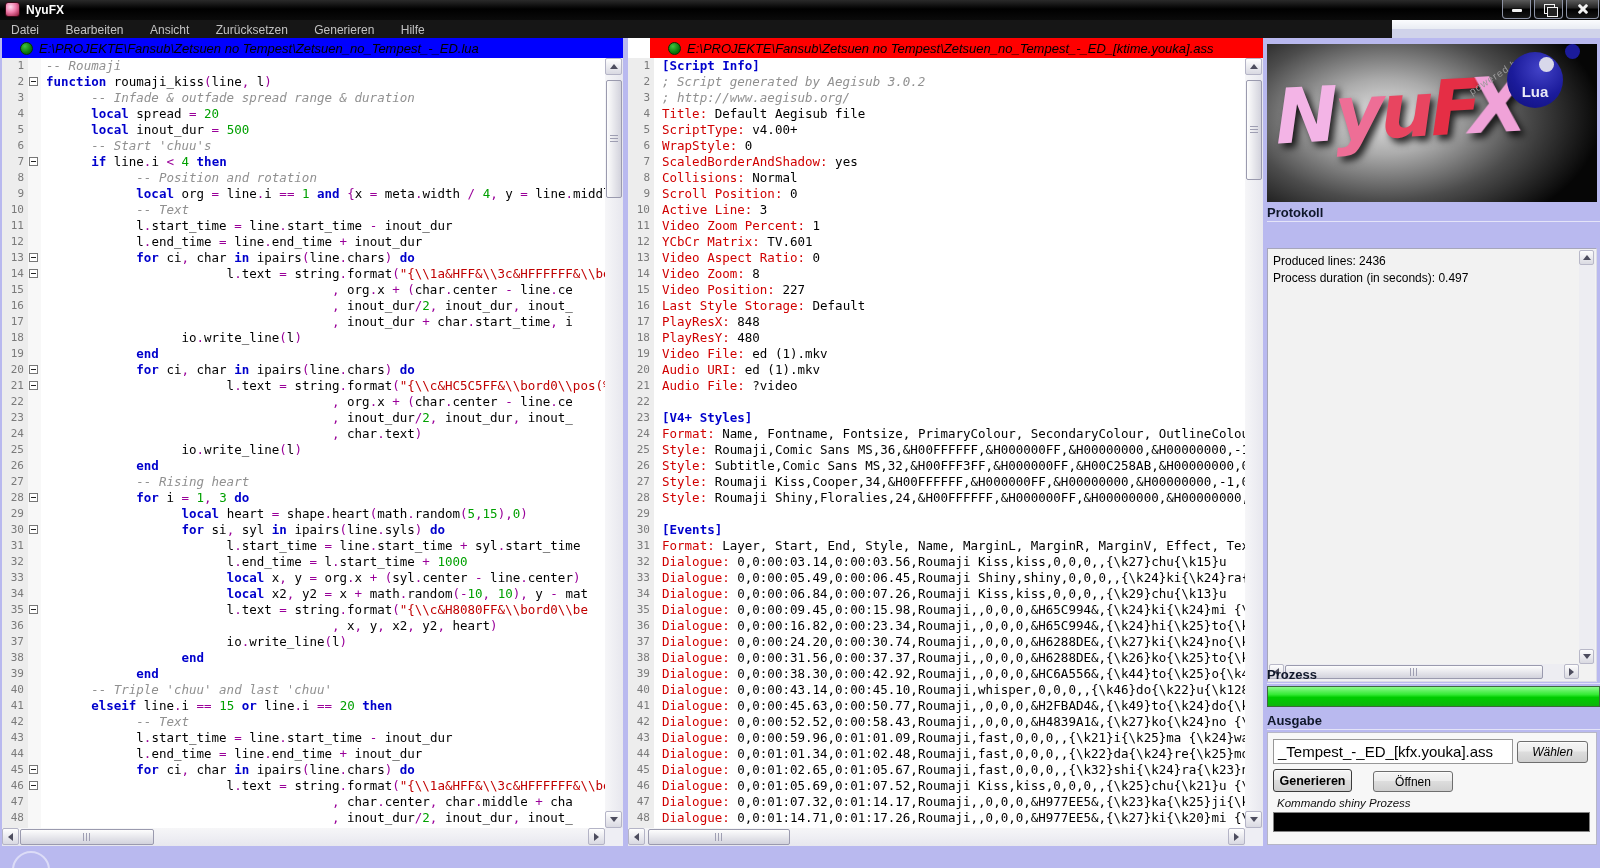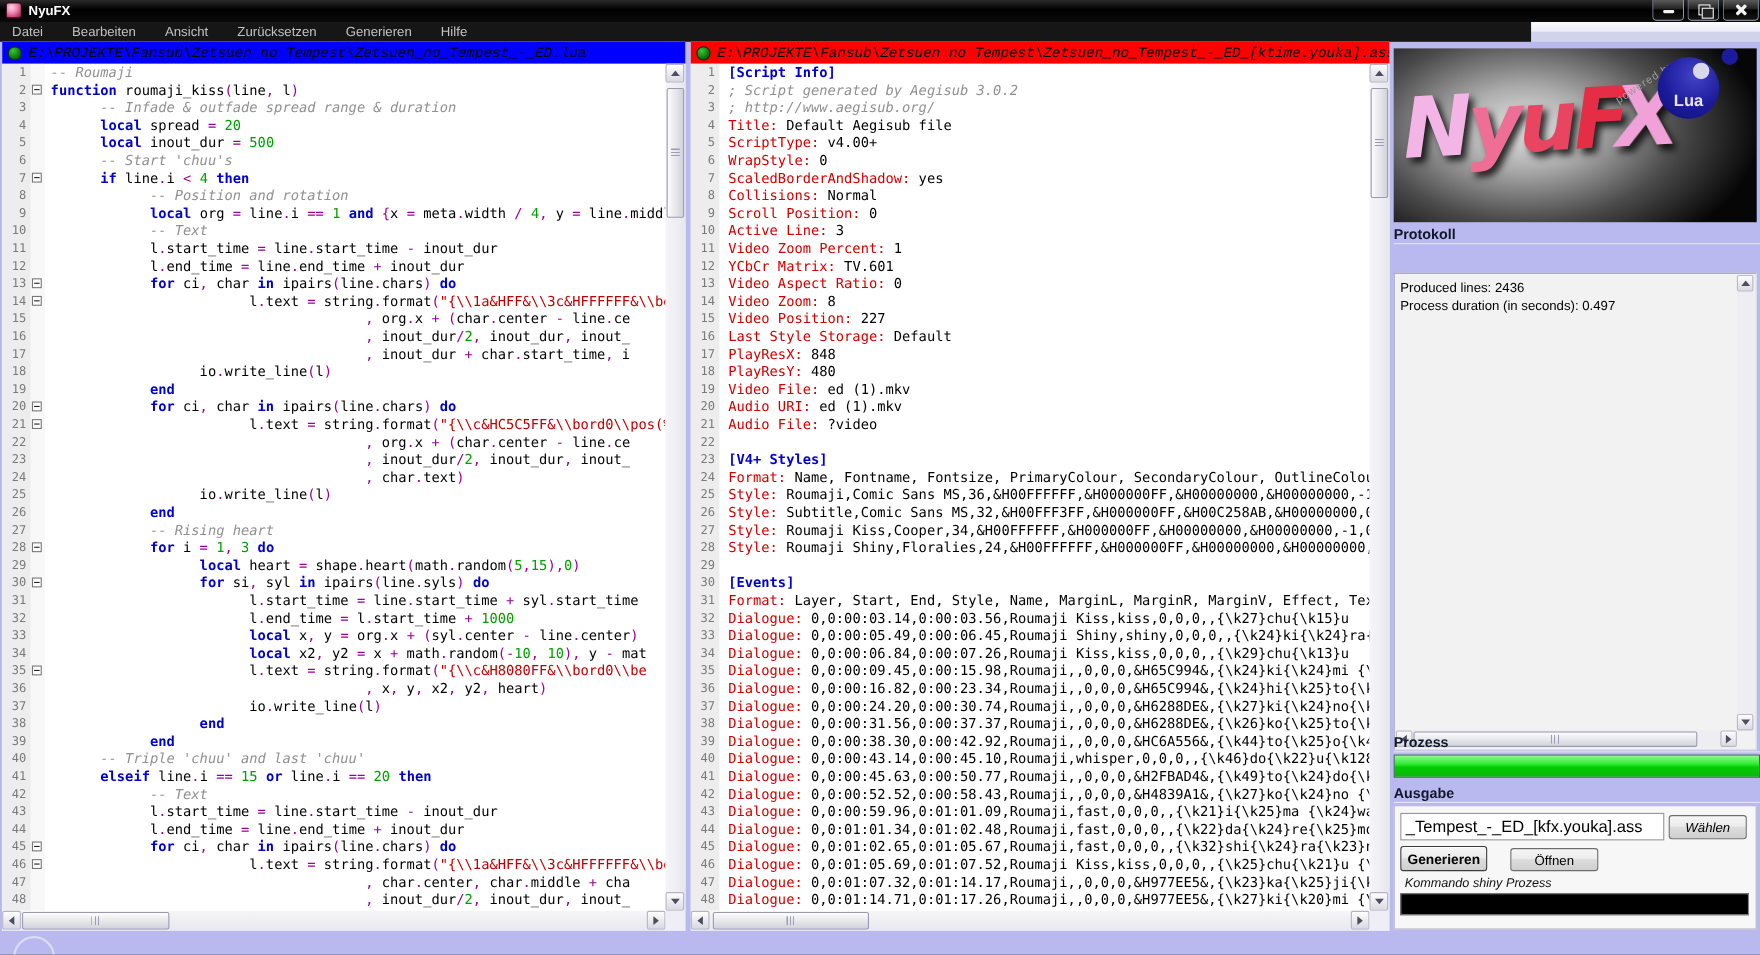--- a/index.html
+++ b/index.html
@@ -21,21 +21,21 @@
   .xbar.a{transform:translate(-50%,-50%) rotate(45deg);}
   .xbar.b{transform:translate(-50%,-50%) rotate(-45deg);}
   
   .menubar{position:absolute;left:0;top:20px;width:1392px;height:18px;background:#161616;}
   .menu-item{display:inline-block;padding:0 11px;line-height:18px;font-size:12px;color:#c2c2c2;cursor:default;}
   .menu-corner-a{position:absolute;left:1392px;top:20px;width:208px;height:9px;background:linear-gradient(#fbfcfe,#e9ecf3);}
   .menu-corner-b{position:absolute;left:1392px;top:29px;width:208px;height:9px;background:#d0d3ea;}
   
   .pane{position:absolute;top:38px;height:808px;background:#fff;}
   .pane-header{position:absolute;left:0;top:0;right:0;height:20px;display:flex;align-items:center;
-               padding-left:5px;gap:6px;font-size:13px;font-style:italic;color:#000;overflow:hidden;white-space:nowrap;box-sizing:border-box;font-family:Liberation Mono, monospace;}
+               padding-left:18px;gap:6px;font-size:13px;font-style:italic;color:#000;overflow:hidden;white-space:nowrap;box-sizing:border-box;}
   .circle-ic{flex:0 0 auto;width:13px;height:13px;border-radius:50%;box-sizing:border-box;
              background:radial-gradient(circle at 35% 30%,#3ec43e,#0b7a0b 60%,#054705);border:1px solid #023102;}
   .editor-body{position:absolute;left:0;top:20px;right:0;height:770px;background:#fff;overflow:hidden;}
   .nums{position:absolute;left:0;top:0;width:26px;height:770px;background:#ededed;}
   .num{height:16px;line-height:16px;text-align:right;padding-right:4px;font-family:"DejaVu Sans Mono",monospace;
        font-size:11px;color:#7a7a7a;}
   .folds{position:absolute;left:26px;top:0;width:13px;height:770px;background:#f8f8f8;}
   .fold-row{height:16px;position:relative;}
   .fold-mark{position:absolute;left:1px;top:3px;width:9px;height:9px;border:1px solid #777;background:#fff;box-sizing:border-box;}
   .fold-mark:after{content:"";position:absolute;left:1px;top:3px;width:5px;height:1px;background:#222;}
@@ -292,21 +292,21 @@
           <div class="grip-h"></div>
         </div>
       <div class="sbtn" style="right:0;top:0;">
           <div class="tri-rt"></div>
         </div>
     </div>
     <div class="sb-corner"></div>
   </div>
 
   <div class="pane" id="right-pane" style="left:628px;width:635px;">
-    <div class="pane-header" id="right-header" style="background: rgb(255, 0, 0);">
+    <div class="pane-header" id="right-header" style="background: rgb(255, 0, 0); margin-left: 22px;">
       <span class="circle-ic"></span>
       <span>E:\PROJEKTE\Fansub\Zetsuen no Tempest\Zetsuen_no_Tempest_-_ED_[ktime.youka].ass</span>
     </div>
     <div class="editor-body">
       <div class="nums">
           <div class="num">1</div>
           <div class="num">2</div>
           <div class="num">3</div>
           <div class="num">4</div>
           <div class="num">5</div>

